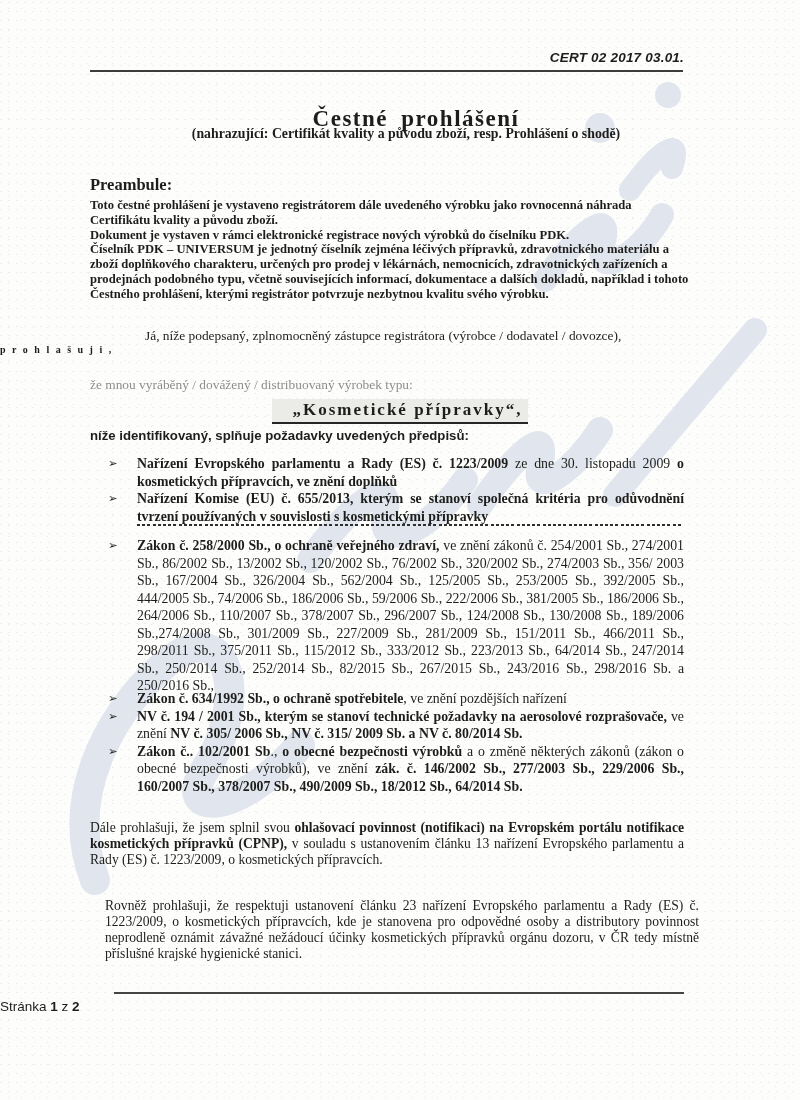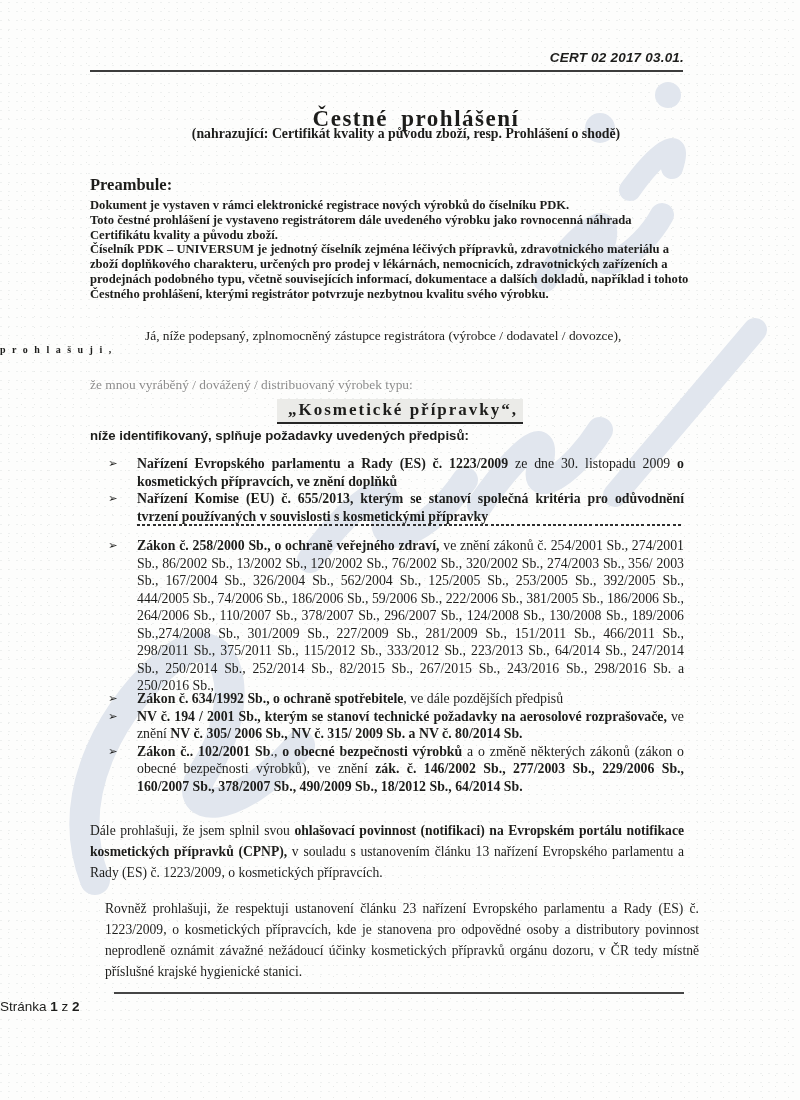--- a/index.html
+++ b/index.html
@@ -42,21 +42,21 @@
 
   .intro{top:311px;left:90px;width:596px;margin:17px;font-size:13.4px;text-indent:38px;}
   .declare{top:344px;left:0;width:100%;text-align:left;font-weight:bold;font-size:10px;letter-spacing:2px;}
   .product-intro{top:377px;left:90px;margin:0;font-size:13.4px;color:#8d8d8d;}
   .product-line{top:399px;left:0;width:100%;text-align:center;}
   .product-type{
     display:inline-block;
     font-size:17px;font-weight:bold;letter-spacing:2px;
     background:#ebebe8;
     border-bottom:2.5px solid #262626;
-    padding:1px 5px 2px 11px;
+    padding:1px 5px 2px 20px;
   }
   .req-intro{
     top:428px;left:90px;margin:0;
     font-family:"Liberation Sans", sans-serif;
     font-size:13.2px;font-weight:600;
   }
 
   .bullets{left:108px;width:576px;}
   .bullets-1{top:455px;}
   .bullets-258{top:537px;}
@@ -64,21 +64,21 @@
   .bullet-item{display:flex;}
   .bullet-marker{flex:0 0 29px;font-size:11.5px;line-height:17.5px;color:#1d1d1b;}
   .bullet-body{flex:1;text-align:justify;font-size:13.8px;line-height:17.5px;}
   .b{font-weight:bold;}
 
   .dashed-rule{
     top:524px;left:137px;width:546px;height:2px;
     background:repeating-linear-gradient(90deg,#2e2e2e 0 3px,transparent 3px 5.2px);
   }
 
-  .para{left:90px;width:594px;margin:0;text-align:justify;font-size:13.6px;line-height:21px;}
+  .para{left:90px;width:594px;margin:0;text-align:justify;font-size:13.6px;line-height:16px;}
   .para-cpnp{top:820px;}
   .para-23{top:898px;margin-left:15px;}
 
   .footer-rule{top:992px;left:114px;width:570px;height:2px;background:#454545;}
   .footer{
     top:999px;left:0;width:100%;text-align:left;
     font-family:Liberation Sans, sans-serif;font-size:13.5px;
   }
 </style>
 </head>
@@ -103,22 +103,22 @@
 
   <div class="layer doc-code">CERT 02 2017 03.01.</div>
   <div class="layer top-rule"></div>
 
   <h1 class="layer title">Čestné prohlášení</h1>
   <div class="layer subtitle">(nahrazující: Certifikát kvality a původu zboží, resp. Prohlášení o shodě)</div>
 
   <section class="layer preambule">
     <h2>Preambule:</h2>
     <div>
+        <p>Toto čestné prohlášení je vystaveno registrátorem dále uvedeného výrobku jako rovnocenná náhrada Certifikátu kvality a původu zboží.</p>
         <p>Dokument je vystaven v rámci elektronické registrace nových výrobků do číselníku PDK.</p>
-        <p>Toto čestné prohlášení je vystaveno registrátorem dále uvedeného výrobku jako rovnocenná náhrada Certifikátu kvality a původu zboží.</p>
         <p>Číselník PDK – UNIVERSUM je jednotný číselník zejména léčivých přípravků, zdravotnického materiálu a zboží doplňkového charakteru, určených pro prodej v lékárnách, nemocnicích, zdravotnických zařízeních a prodejnách podobného typu, včetně souvisejících informací, dokumentace a dalších dokladů, například i tohoto Čestného prohlášení, kterými registrátor potvrzuje nezbytnou kvalitu svého výrobku.</p>
       </div>
   </section>
 
   <p class="layer intro">Já, níže podepsaný, zplnomocněný zástupce registrátora (výrobce / dodavatel / dovozce),</p>
   <div class="layer declare">p r o h l a š u j i ,</div>
   <p class="layer product-intro">že mnou vyráběný / dovážený / distribuovaný výrobek typu:</p>
   <div class="layer product-line">
     <span class="product-type">„Kosmetické přípravky“,</span>
   </div>
@@ -137,21 +137,21 @@
   <div class="layer dashed-rule"></div>
   <div class="layer bullets bullets-258">
       <div class="bullet-item">
         <span class="bullet-marker">➢</span>
         <span class="bullet-body"><span class="b">Zákon č. 258/2000 Sb., o ochraně veřejného zdraví, </span><span>ve znění zákonů č. 254/2001 Sb., 274/2001 Sb., 86/2002 Sb., 13/2002 Sb., 120/2002 Sb., 76/2002 Sb., 320/2002 Sb., 274/2003 Sb., 356/ 2003 Sb., 167/2004 Sb., 326/2004 Sb., 562/2004 Sb., 125/2005 Sb., 253/2005 Sb., 392/2005 Sb., 444/2005 Sb., 74/2006 Sb., 186/2006 Sb., 59/2006 Sb., 222/2006 Sb., 381/2005 Sb., 186/2006 Sb., 264/2006 Sb., 110/2007 Sb., 378/2007 Sb., 296/2007 Sb., 124/2008 Sb., 130/2008 Sb., 189/2006 Sb.,274/2008 Sb., 301/2009 Sb., 227/2009 Sb., 281/2009 Sb., 151/2011 Sb., 466/2011 Sb., 298/2011 Sb., 375/2011 Sb., 115/2012 Sb., 333/2012 Sb., 223/2013 Sb., 64/2014 Sb., 247/2014 Sb., 250/2014 Sb., 252/2014 Sb., 82/2015 Sb., 267/2015 Sb., 243/2016 Sb., 298/2016 Sb. a 250/2016 Sb.,</span></span>
       </div>
     </div>
   <div class="layer bullets bullets-2">
       <div class="bullet-item">
         <span class="bullet-marker">➢</span>
-        <span class="bullet-body"><span class="b">Zákon č. 634/1992 Sb., o ochraně spotřebitele</span><span>, ve dále pozdějších předpisů</span></span>
+        <span class="bullet-body"><span class="b">Zákon č. 634/1992 Sb., o ochraně spotřebitele</span><span>, ve znění pozdějších nařízení</span></span>
       </div>
       <div class="bullet-item">
         <span class="bullet-marker">➢</span>
         <span class="bullet-body"><span class="b">NV č. 194 / 2001 Sb., kterým se stanoví technické požadavky na aerosolové rozprašovače, </span><span>ve znění </span><span class="b">NV č. 305/ 2006 Sb., NV č. 315/ 2009 Sb. a NV č. 80/2014 Sb.</span></span>
       </div>
       <div class="bullet-item">
         <span class="bullet-marker">➢</span>
         <span class="bullet-body"><span class="b">Zákon č.. 102/2001 Sb</span><span>., </span><span class="b">o obecné bezpečnosti výrobků </span><span>a o změně některých zákonů (zákon o obecné bezpečnosti výrobků), ve znění </span><span class="b">zák. č. 146/2002 Sb., 277/2003 Sb., 229/2006 Sb., 160/2007 Sb., 378/2007 Sb., 490/2009 Sb., 18/2012 Sb., 64/2014 Sb.</span></span>
       </div>
     </div>

